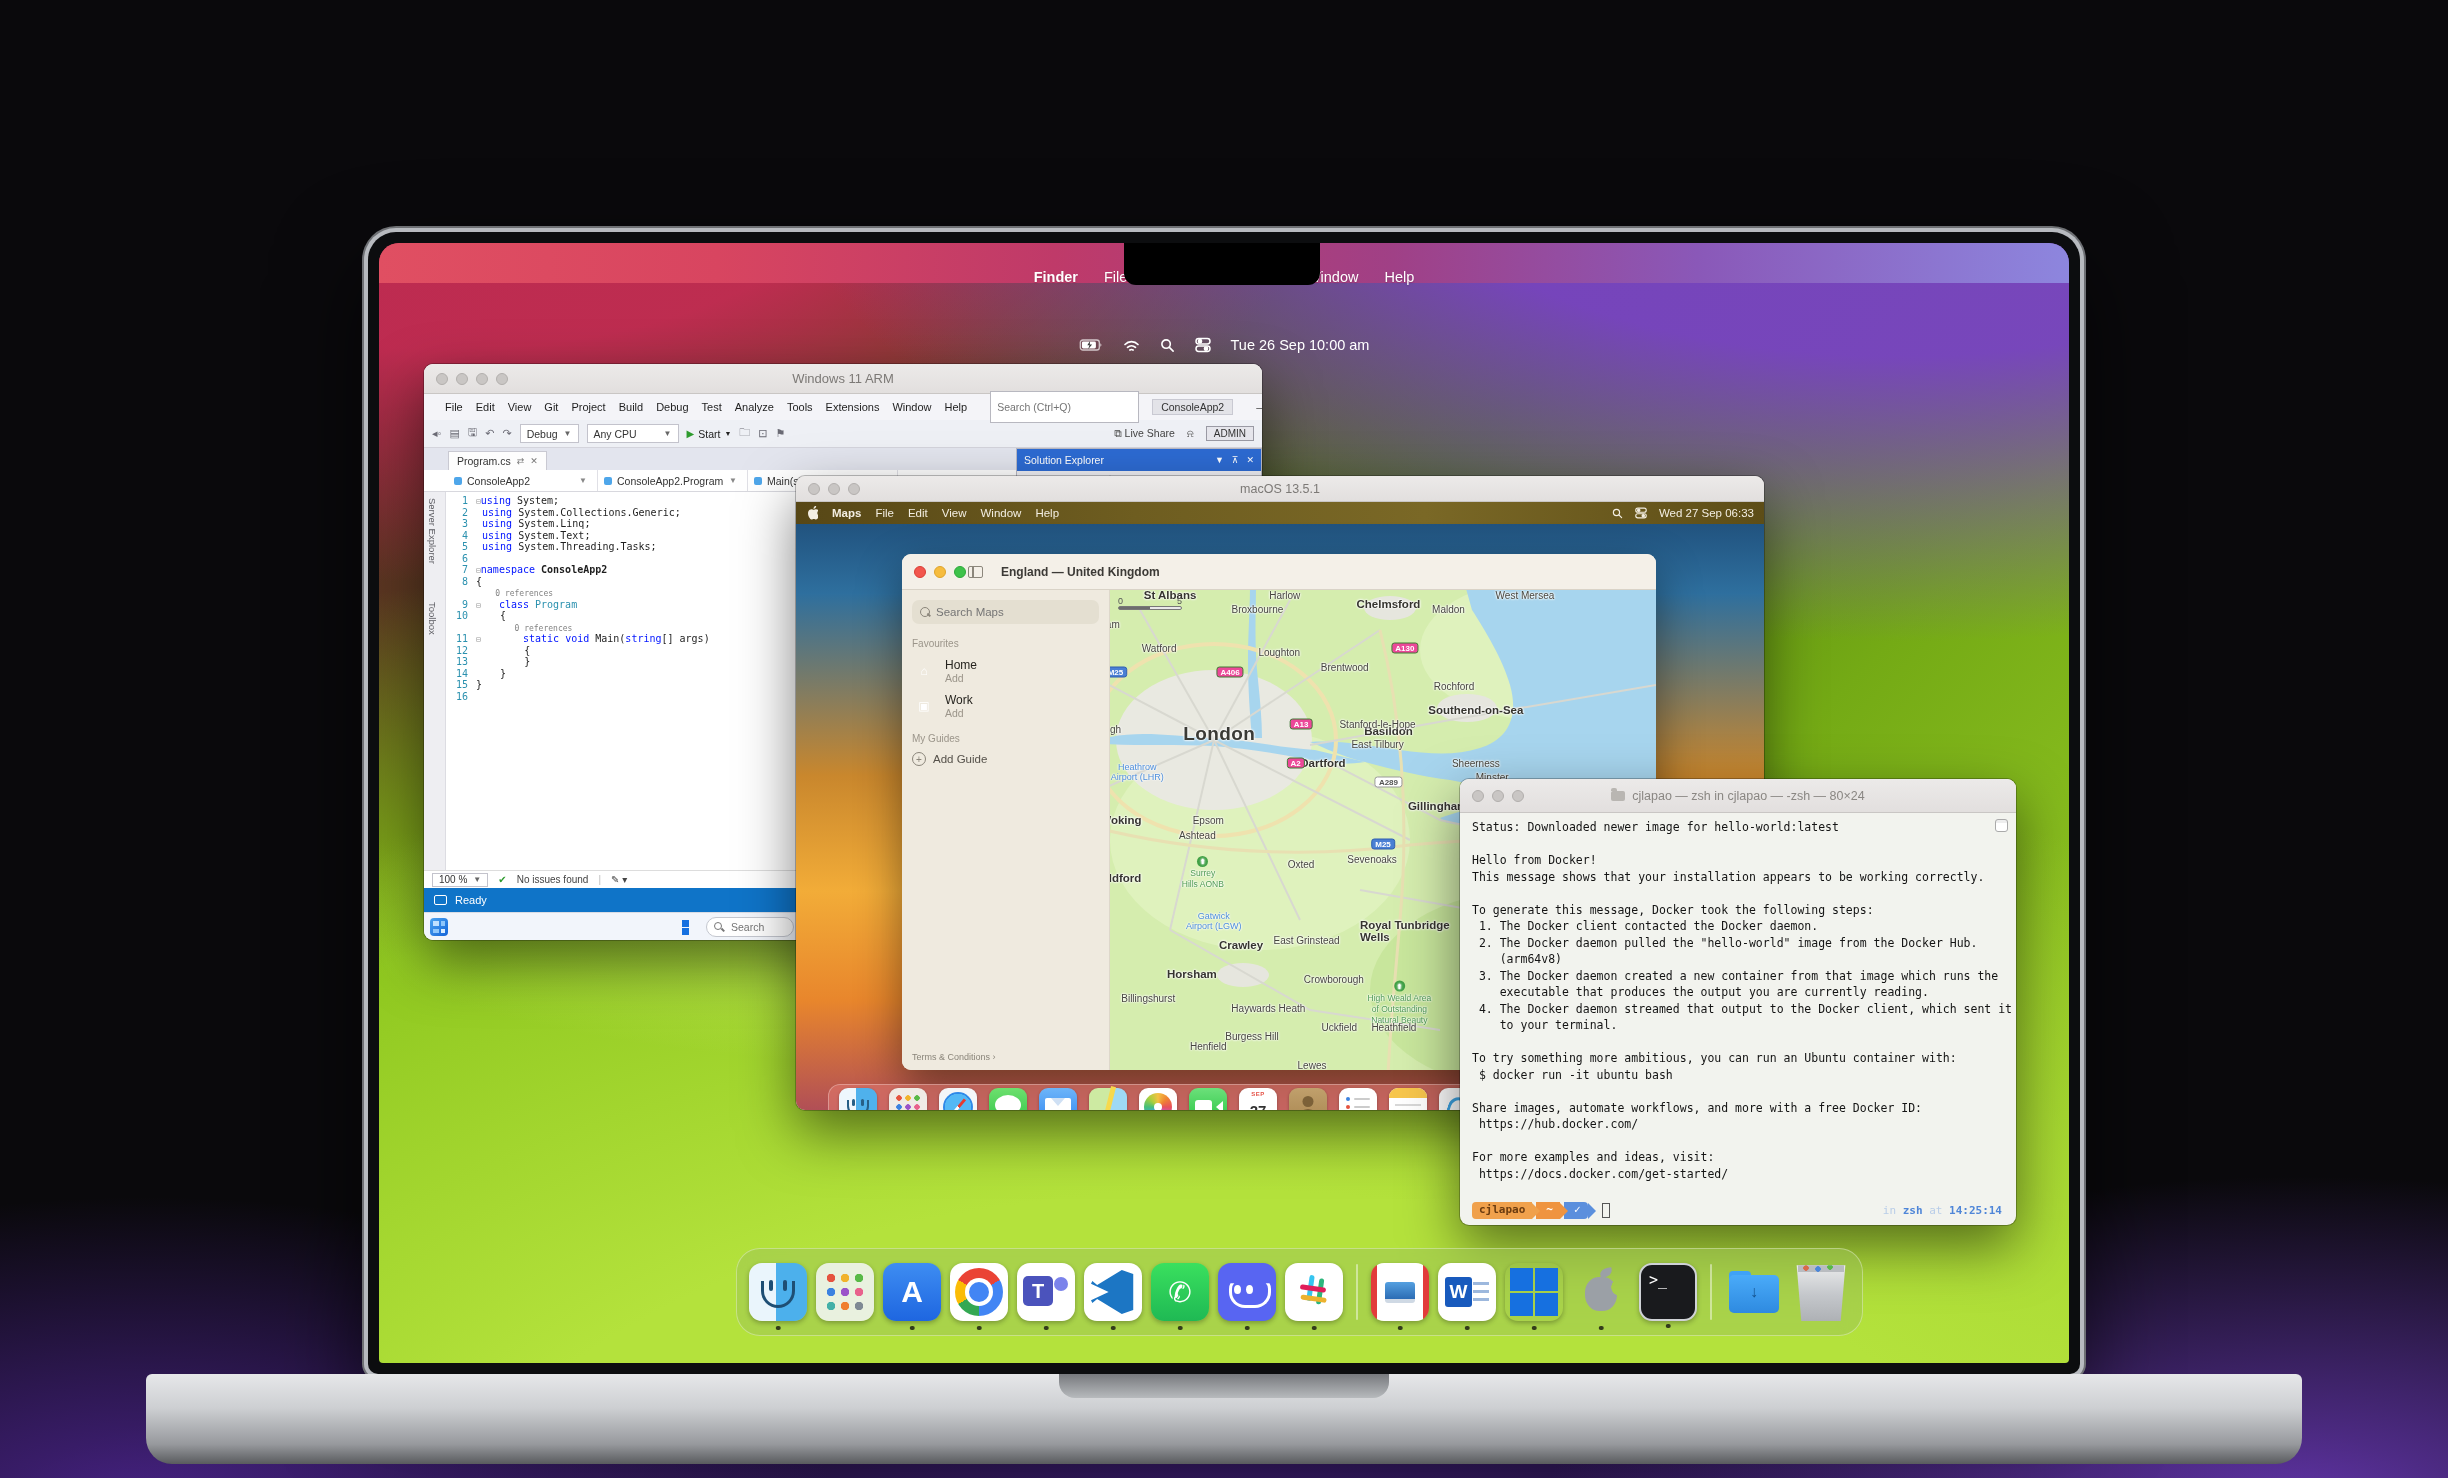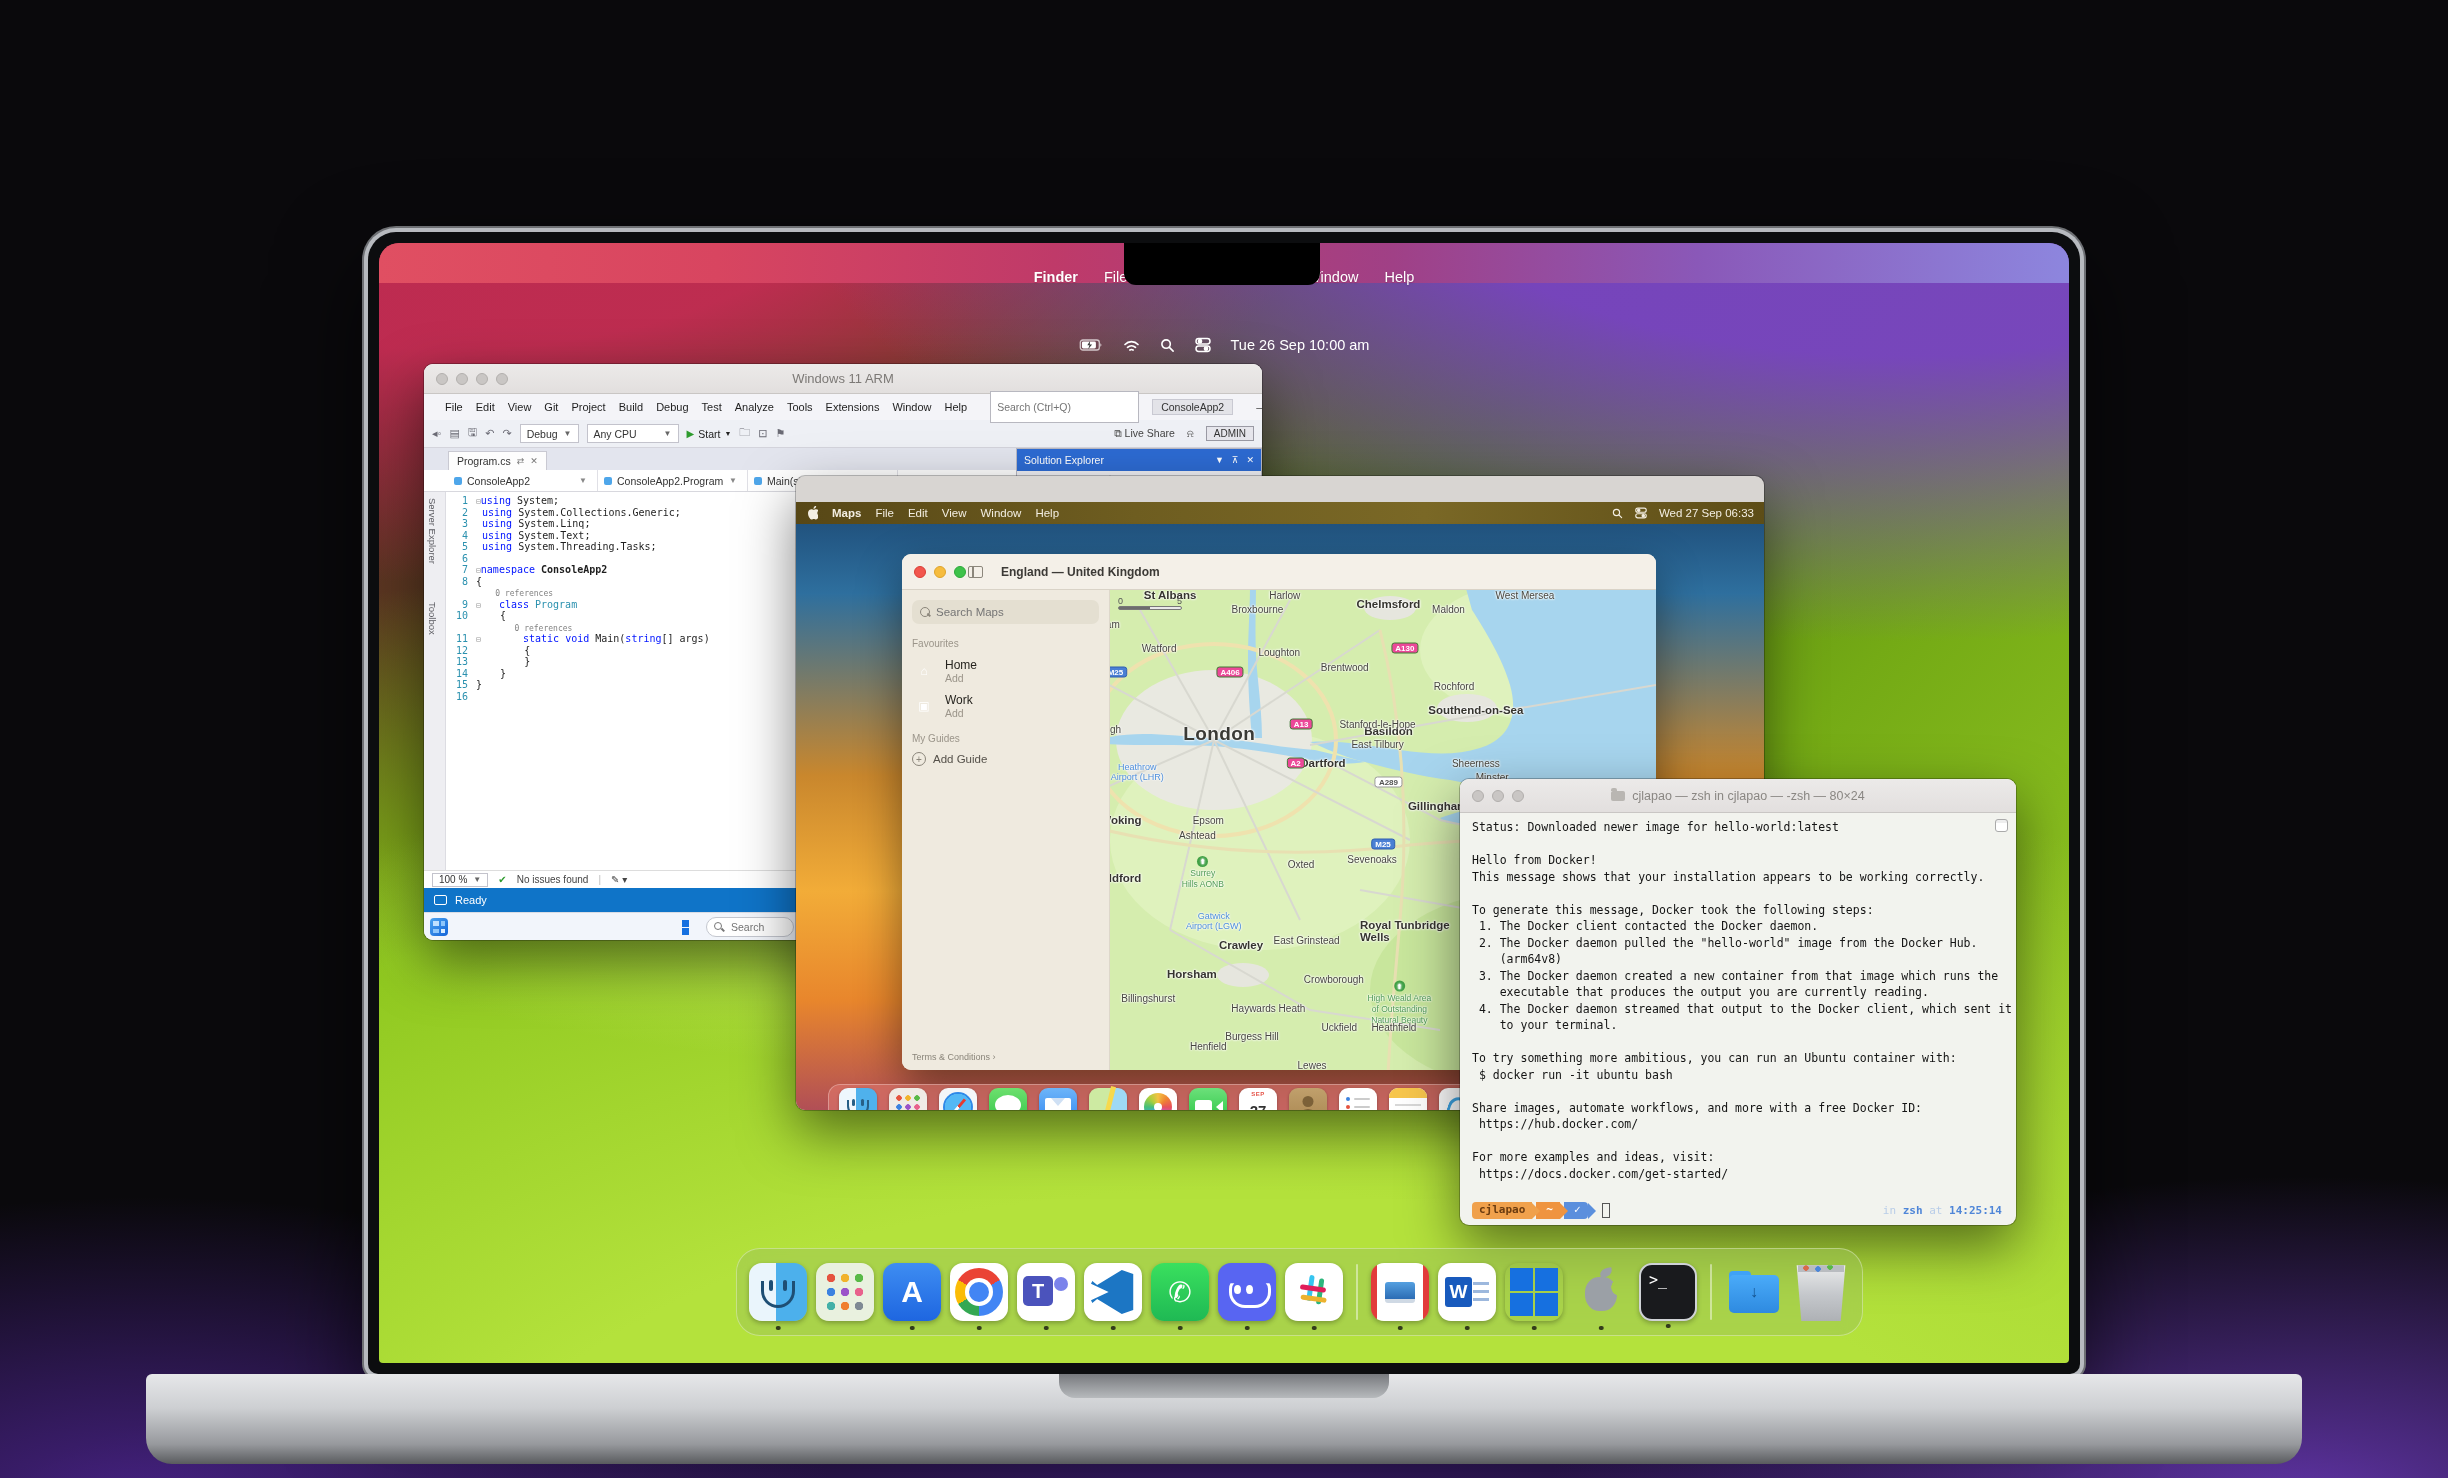--- a/index.html
+++ b/index.html
@@ -578,20 +578,28 @@
         </div>
         <div class="wtaskbar">
           <span class="widgeticon"></span>
           <span class="winlogo"></span>
           <input class="tsearch" placeholder="Search" style="">
           <span class="magicon"></span>
         </div>
       </div>
 
       <div class="pwin" id="macvm">
+        <div class="ptitle">
+          <span class="lights">
+              <i class="lt"></i>
+              <i class="lt"></i>
+              <i class="lt"></i>
+            </span>
+          <span class="ptxt" style="font-size:12.5px">macOS 13.5.1</span>
+        </div>
         <div class="macdesk">
           <div class="imenubar">
             <svg style="width:12px;height:14px;color:#f3eee2" viewBox="0 0 16 20">
                 <use href="#applelogo"></use>
               </svg>
             <span class="app">Maps</span>
             <span style="display:flex;gap:14px">
                 <span class="mi">File</span>
                 <span class="mi">Edit</span>
                 <span class="mi">View</span>

